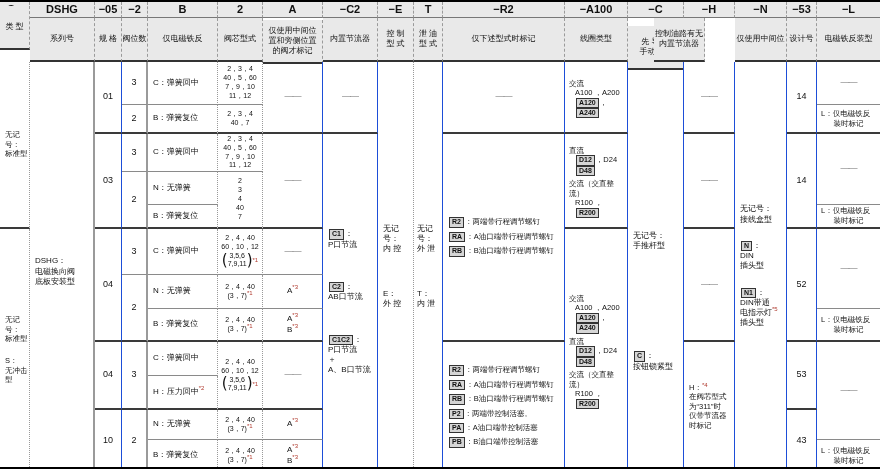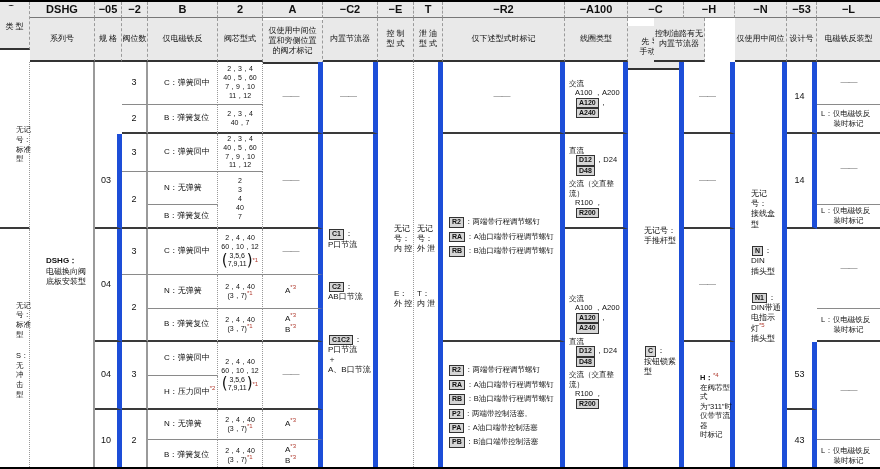--- a/index.html
+++ b/index.html
@@ -11,32 +11,32 @@
   }
   .cell{
     position:absolute; box-sizing:border-box;
     display:flex; flex-direction:column; align-items:center; justify-content:center;
     font-size:8px; line-height:1.28; text-align:center; white-space:pre-line;
   }
   .hd1{background:#e9e9e9; font-weight:bold; font-size:11px;
        border-right:1px dashed #9a9a9a; border-bottom:1px solid #777;}
   .hd2{background:#e9e9e9; font-size:8px;
        border-right:1px dashed #9a9a9a; border-bottom:2px solid #333;}
-  .left{align-items:flex-start; text-align:left; padding-left:16px;}
+  .left{align-items:flex-start; text-align:left; padding-left:5px;}
   .br-dot{border-right:1px dotted #999;}
-  .br-sol{border-right:5px solid #1d4ed8;}
+  .br-sol{border-right:1px solid #1d4ed8;}
   .br-thk{border-right:2px solid #9a9a9a;}
   .bb-row{border-bottom:1px solid #8a8a8a;}
   .bb-grp{border-bottom:2px solid #3a3a3a;}
   .dash{color:#888; letter-spacing:-1px; font-size:9px;}
   .box{display:inline-block; border:1px solid #333; background:#d6d6d6;
        font-weight:bold; font-size:7px; line-height:1.2; padding:0 2px; margin:0 1px;
        white-space:nowrap; vertical-align:baseline;}
   sup.fn{font-size:6px; color:#b03a2e; vertical-align:super; line-height:0;}
-  .b{font-weight:bold;}
+  .b{font-weight:normal;}
   .item{margin:2px 0; text-align:left; width:100%;}
   .items{align-items:flex-start; padding-left:5px;}
   .sp{font-size:7px;}
   .pgroup{display:flex; flex-direction:row; align-items:center; justify-content:center;}
   .bp{font-size:15px; font-weight:400; line-height:1; font-family:"DejaVu Sans",sans-serif;}
   .pcol{font-size:7px; line-height:1.2; white-space:pre-line;}
   .coil{align-items:flex-start; text-align:left; padding-left:4px; font-size:7.5px;}
   .cl{margin-top:3px;}
   .cv{padding-left:6px;}
   .gap-sm > * { margin:6px 0; }
@@ -103,20 +103,21 @@
   </div>
 
   <div class="cell br-thk left" style="left:30px;top:60px;width:65px;height:409px">
     <div style="text-align:left">
       <span class="b">DSHG：</span><span>
 电磁换向阀
 底板安装型</span>
     </div>
   </div>
 
+  <div class="cell br-sol bb-grp num" style="left:95px;top:60px;width:27px;height:72px">01</div>
   <div class="cell br-sol bb-grp num" style="left:95px;top:132px;width:27px;height:95px">03</div>
   <div class="cell br-sol bb-grp num" style="left:95px;top:227px;width:27px;height:113px">04</div>
   <div class="cell br-sol bb-grp num" style="left:95px;top:340px;width:27px;height:68px">04</div>
   <div class="cell br-sol num" style="left:95px;top:408px;width:27px;height:61px">10</div>
 
   <div class="cell br-thk bb-row num" style="left:122px;top:60px;width:26px;height:43px">3</div>
   <div class="cell br-thk bb-grp num" style="left:122px;top:103px;width:26px;height:29px">2</div>
   <div class="cell br-thk bb-row num" style="left:122px;top:132px;width:26px;height:38px">3</div>
   <div class="cell br-thk bb-grp num" style="left:122px;top:170px;width:26px;height:57px">2</div>
   <div class="cell br-thk bb-row num" style="left:122px;top:227px;width:26px;height:46px">3</div>
@@ -289,20 +290,21 @@
 DIN
 插头型</span></div>
     <div><span class="box">N1</span><span>：
 DIN带通
 电指示灯</span><sup class="fn">*5</sup><span>
 插头型</span></div>
   </div>
 
   <div class="cell br-sol bb-grp num" style="left:787px;top:60px;width:30px;height:72px">14</div>
   <div class="cell br-sol bb-grp num" style="left:787px;top:132px;width:30px;height:95px">14</div>
+  <div class="cell br-sol bb-grp num" style="left:787px;top:227px;width:30px;height:113px">52</div>
   <div class="cell br-sol bb-grp num" style="left:787px;top:340px;width:30px;height:68px">53</div>
   <div class="cell br-sol num" style="left:787px;top:408px;width:30px;height:61px">43</div>
 
   <div class="cell bb-row dash" style="left:817px;top:60px;width:63px;height:43px">——</div>
   <div class="cell bb-grp l-mark" style="left:817px;top:103px;width:63px;height:29px">L：仅电磁铁反
       装时标记</div>
   <div class="cell bb-row dash" style="left:817px;top:132px;width:63px;height:71px">——</div>
   <div class="cell bb-grp l-mark" style="left:817px;top:203px;width:63px;height:24px">L：仅电磁铁反
       装时标记</div>
   <div class="cell bb-row dash" style="left:817px;top:227px;width:63px;height:80px">——</div>

